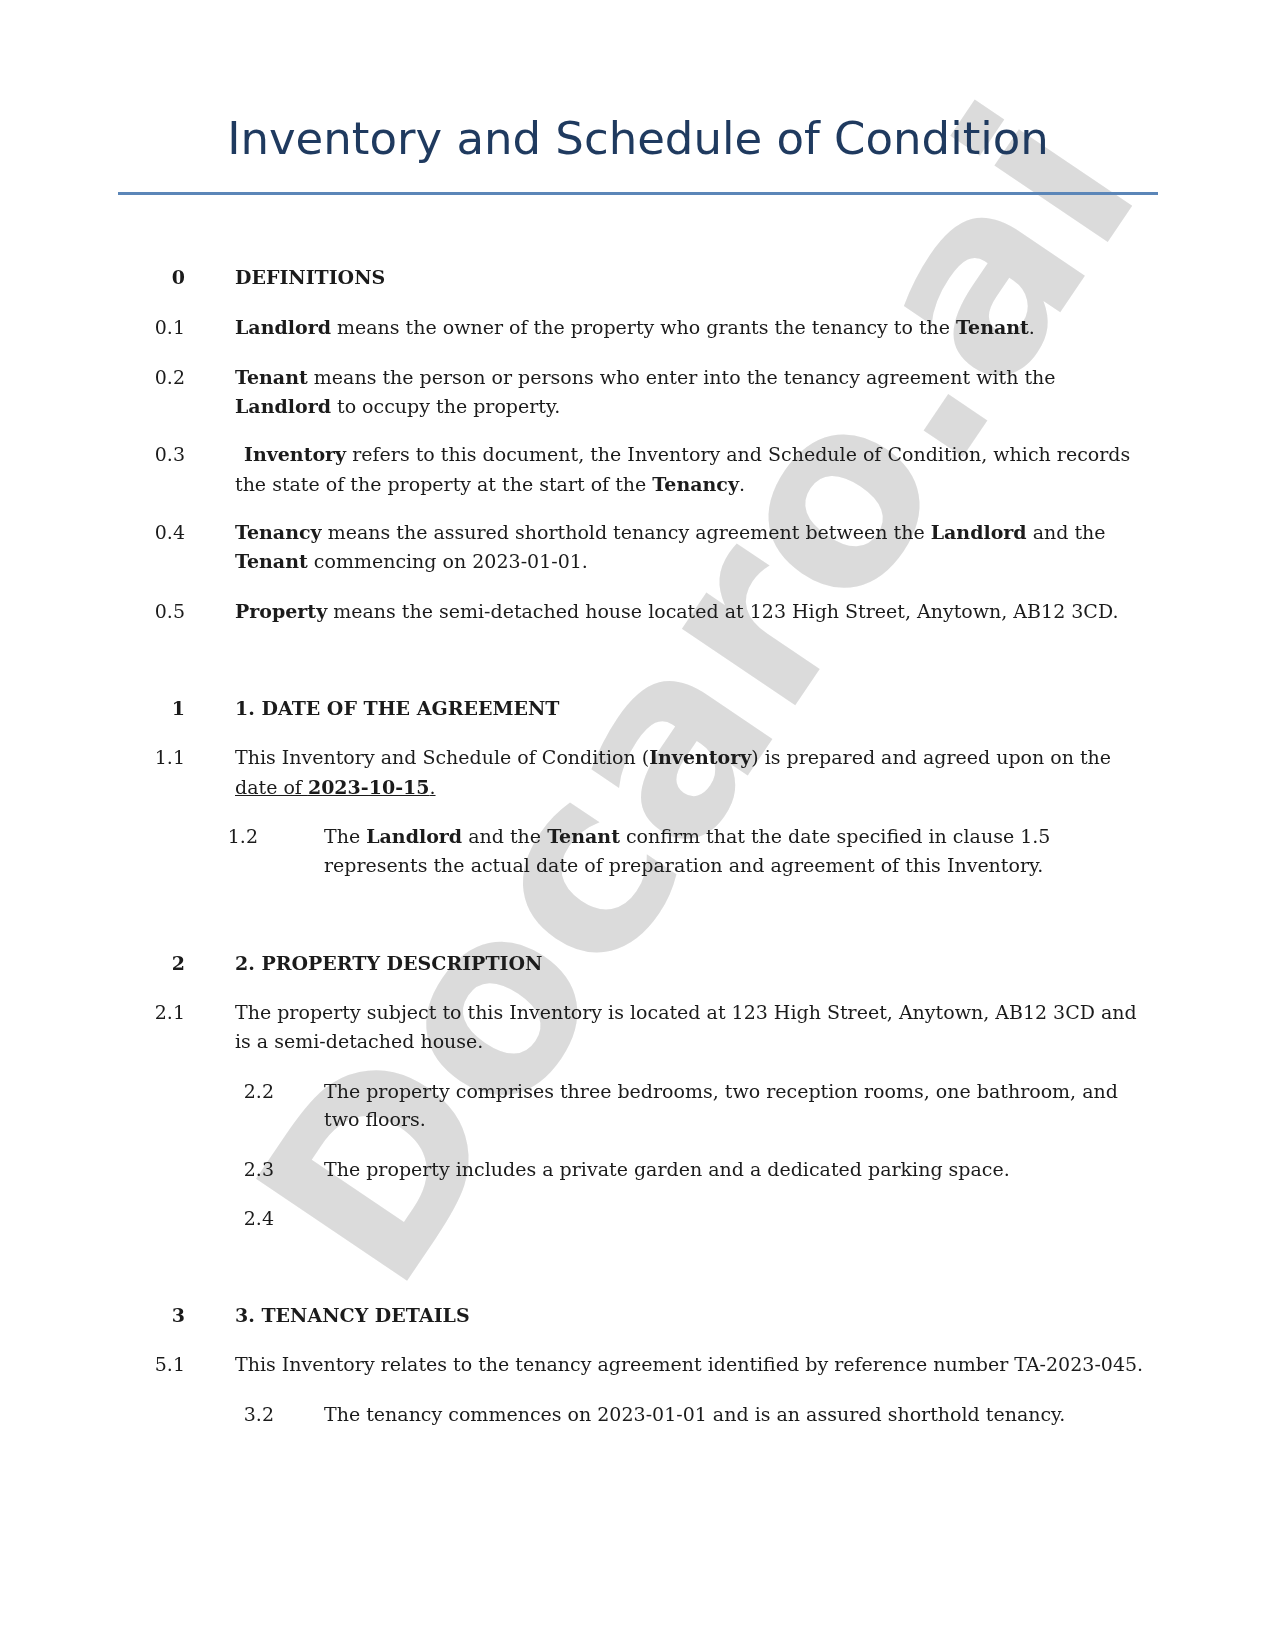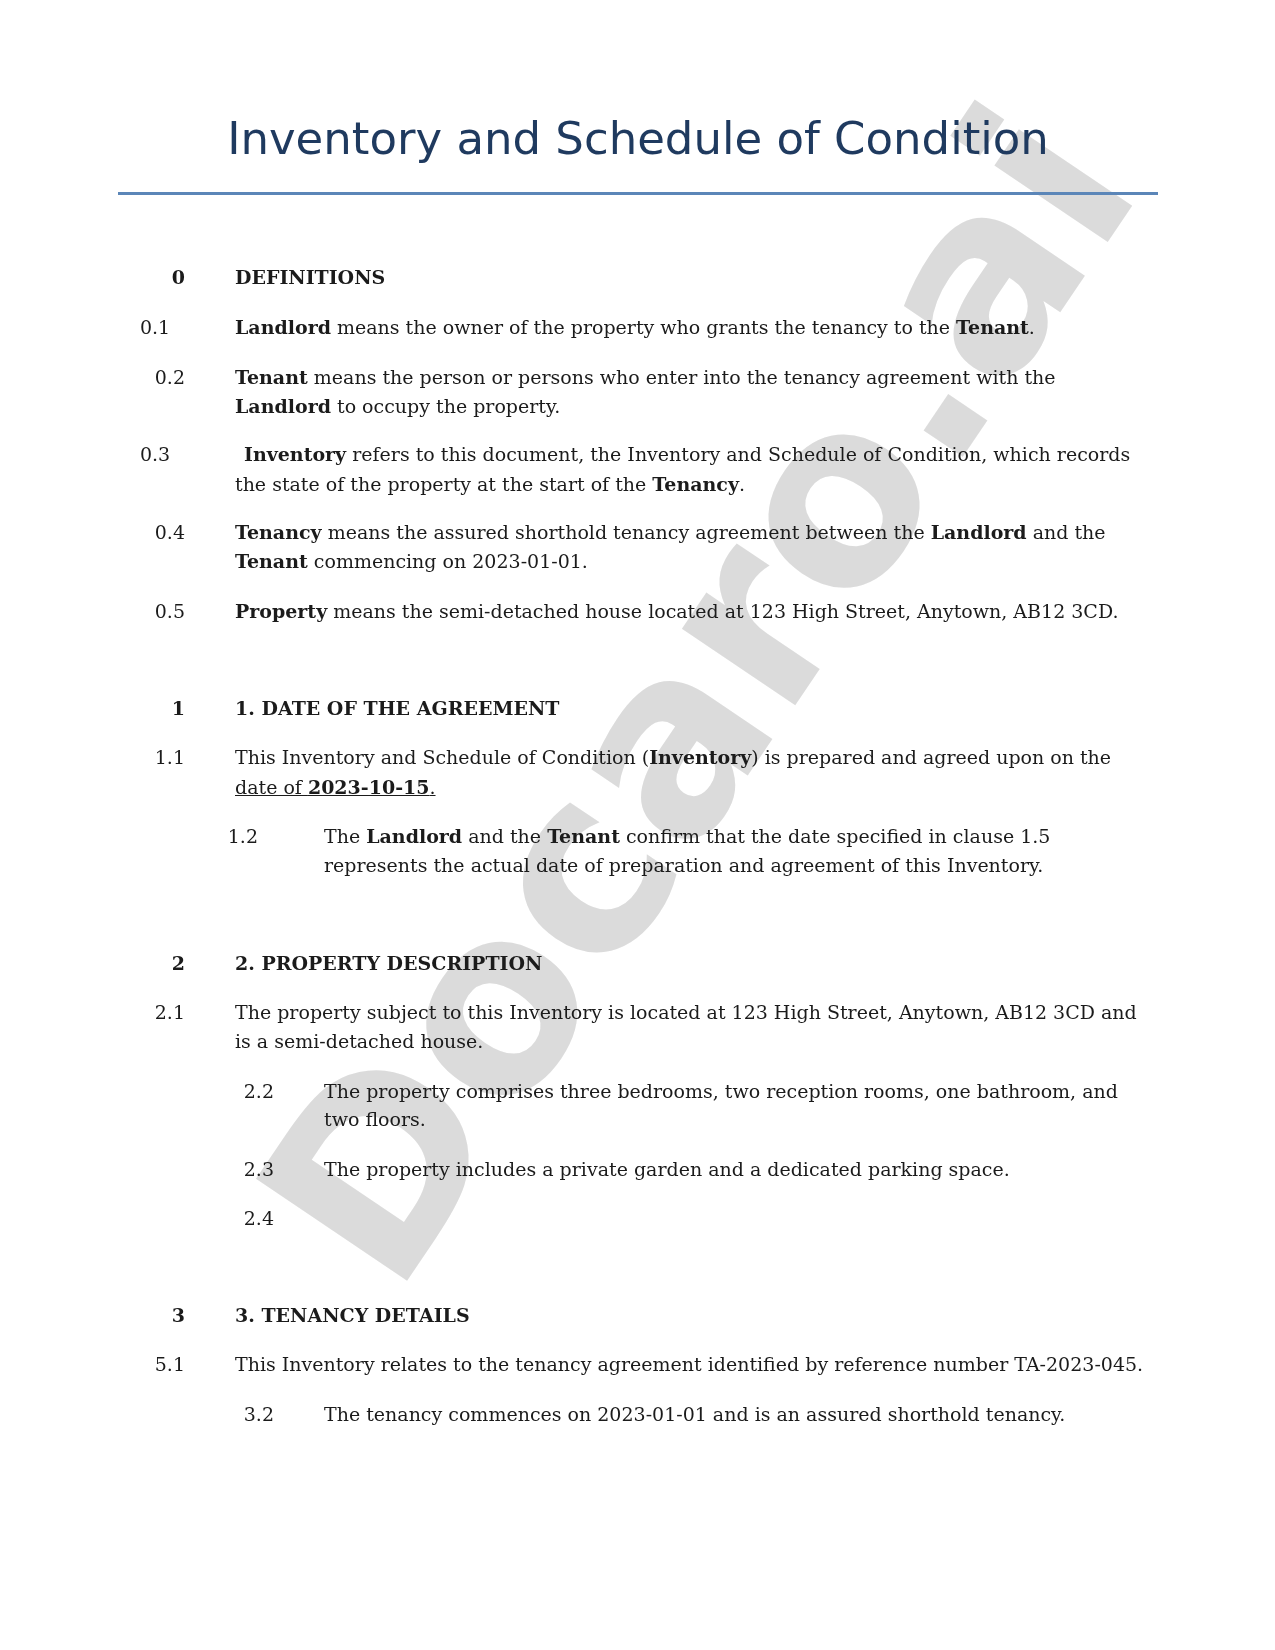--- a/index.html
+++ b/index.html
@@ -37,28 +37,28 @@
 <div class="page">
 
   <div class="watermark">Docaro.ai</div>
 
   <div class="title">Inventory and Schedule of Condition</div>
   <div class="title-rule"></div>
 
   <div class="num heading" style="left:125px; top:262px;">0</div>
   <div class="line heading" style="left:207px; top:262px;">DEFINITIONS</div>
 
-  <div class="num" style="left:125px; top:312px;text-align:center;">0.1</div>
+  <div class="num" style="left:125px; top:312px;">0.1</div>
   <div class="line" style="left:207px; top:312px;"><b>Landlord</b><span> means the owner of the property who grants the tenancy to the </span><b>Tenant</b><span>.</span></div>
 
   <div class="num" style="left:125px; top:362px;">0.2</div>
   <div class="line" style="left:207px; top:362px;"><b>Tenant</b><span> means the person or persons who enter into the tenancy agreement with the</span></div>
   <div class="line" style="left:207px; top:391px;"><b>Landlord</b><span> to occupy the property.</span></div>
 
-  <div class="num" style="left:125px; top:439px;text-align:center;">0.3</div>
+  <div class="num" style="left:125px; top:439px;">0.3</div>
   <div class="line" style="left:216px; top:439px;"><b>Inventory</b><span> refers to this document, the Inventory and Schedule of Condition, which records</span></div>
   <div class="line" style="left:207px; top:469px;"><span>the state of the property at the start of the </span><b>Tenancy</b><span>.</span></div>
 
   <div class="num" style="left:125px; top:517px;">0.4</div>
   <div class="line" style="left:207px; top:517px;"><b>Tenancy</b><span> means the assured shorthold tenancy agreement between the </span><b>Landlord</b><span> and the</span></div>
   <div class="line" style="left:207px; top:546px;"><b>Tenant</b><span> commencing on 2023-01-01.</span></div>
 
   <div class="num" style="left:125px; top:596px;">0.5</div>
   <div class="line" style="left:207px; top:596px;"><b>Property</b><span> means the semi-detached house located at 123 High Street, Anytown, AB12 3CD.</span></div>
 

